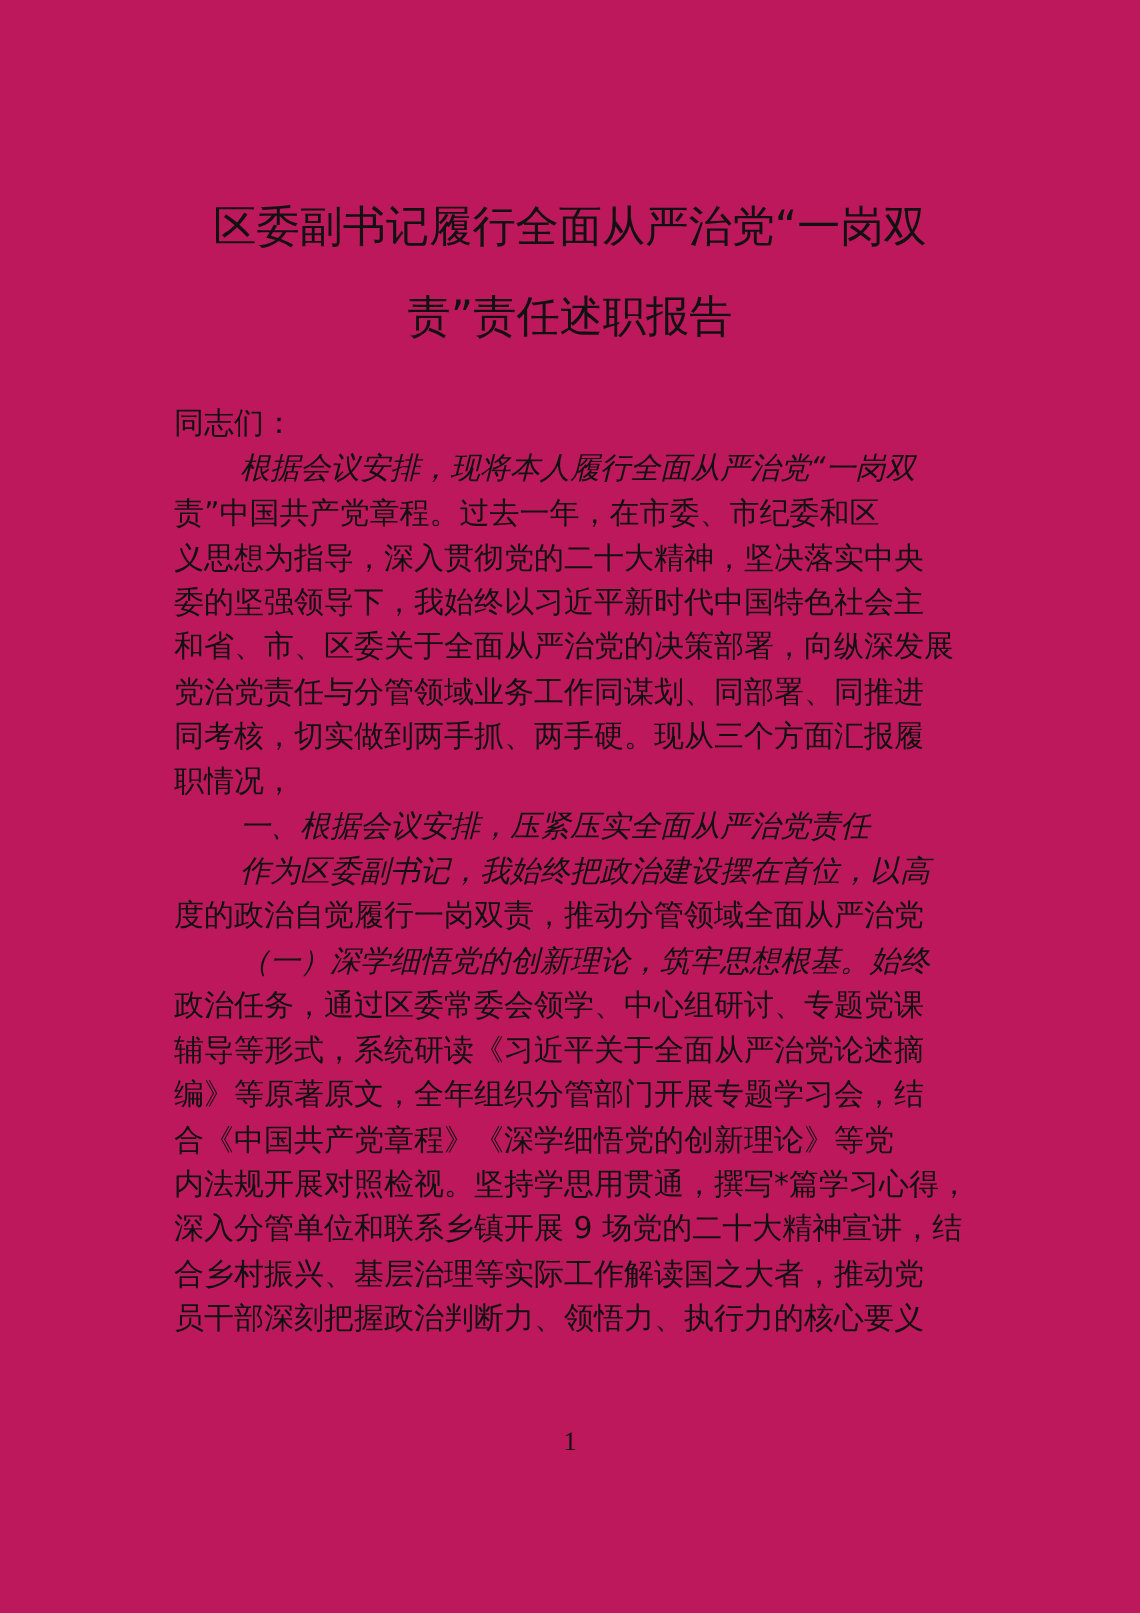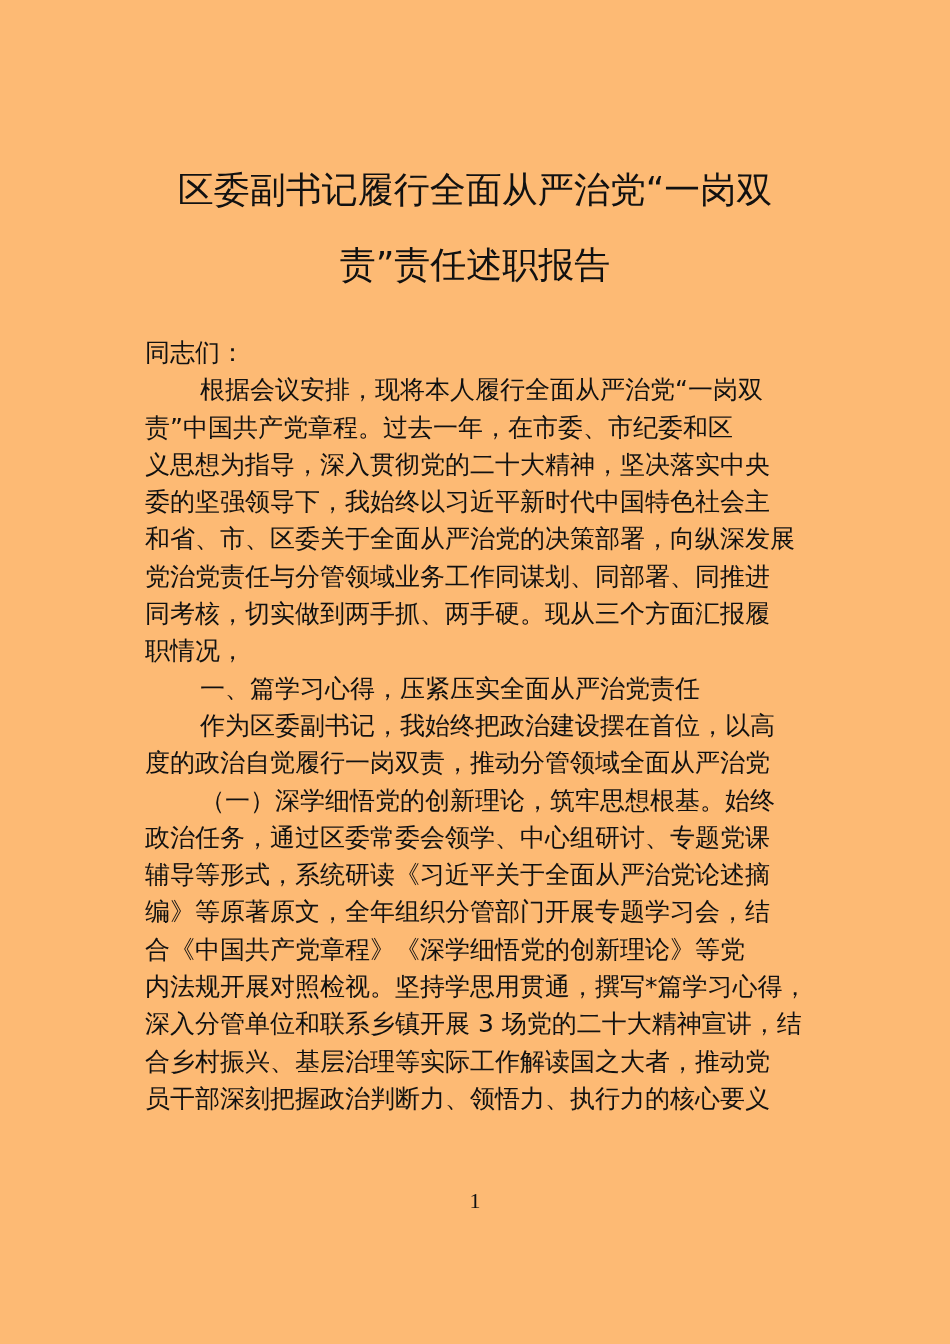--- a/index.html
+++ b/index.html
@@ -12,21 +12,21 @@
     height: 1344px;
     position: relative;
     overflow: hidden;
     font-family: "DejaVu Sans", "Liberation Sans", sans-serif;
     color: #111111;
   }
   .page {
     position: absolute;
     left: 0; top: 0;
     width: 950px; height: 1344px;
-    background: #fdba74;
+    background: #be185d;
   }
   .title {
     position: absolute;
     left: 0;
     width: 950px;
     text-align: center;
     font-size: 36px;
     line-height: 75px;
     top: 152px;
     letter-spacing: 0px;
@@ -43,21 +43,21 @@
     width: 680px;
     font-size: 25px;
     line-height: 37.3px;
     color: #111;
   }
   .line {
     display: block;
     white-space: nowrap;
     height: 37.3px;
   }
-  .indent { padding-left: 55px; }
+  .indent { padding-left: 55px; font-style: italic; }
   .page-number {
     position: absolute;
     left: 0;
     width: 950px;
     top: 1188px;
     text-align: center;
     font-family: "Liberation Serif", "DejaVu Serif", serif;
     font-size: 22px;
     color: #111;
   }
@@ -76,30 +76,30 @@
     <span class="line">同志们：</span>
     <div id="body-lines">
         <span class="line indent">根据会议安排，现将本人履行全面从严治党“一岗双</span>
         <span class="line">责”中国共产党章程。过去一年，在市委、市纪委和区</span>
         <span class="line">义思想为指导，深入贯彻党的二十大精神，坚决落实中央</span>
         <span class="line">委的坚强领导下，我始终以习近平新时代中国特色社会主</span>
         <span class="line">和省、市、区委关于全面从严治党的决策部署，向纵深发展</span>
         <span class="line">党治党责任与分管领域业务工作同谋划、同部署、同推进</span>
         <span class="line">同考核，切实做到两手抓、两手硬。现从三个方面汇报履</span>
         <span class="line">职情况，</span>
-        <span class="line indent">一、篇学习心得，压紧压实全面从严治党责任</span>
+        <span class="line indent">一、根据会议安排，压紧压实全面从严治党责任</span>
         <span class="line indent">作为区委副书记，我始终把政治建设摆在首位，以高</span>
         <span class="line">度的政治自觉履行一岗双责，推动分管领域全面从严治党</span>
         <span class="line indent">（一）深学细悟党的创新理论，筑牢思想根基。始终</span>
         <span class="line">政治任务，通过区委常委会领学、中心组研讨、专题党课</span>
         <span class="line">辅导等形式，系统研读《习近平关于全面从严治党论述摘</span>
         <span class="line">编》等原著原文，全年组织分管部门开展专题学习会，结</span>
         <span class="line">合《中国共产党章程》《深学细悟党的创新理论》等党</span>
         <span class="line">内法规开展对照检视。坚持学思用贯通，撰写*篇学习心得，</span>
-        <span class="line">深入分管单位和联系乡镇开展 3 场党的二十大精神宣讲，结</span>
+        <span class="line">深入分管单位和联系乡镇开展 9 场党的二十大精神宣讲，结</span>
         <span class="line">合乡村振兴、基层治理等实际工作解读国之大者，推动党</span>
         <span class="line">员干部深刻把握政治判断力、领悟力、执行力的核心要义</span>
       </div>
   </div>
 
   <div class="page-number">1</div>
 
 </div>
 
 </body></html>

